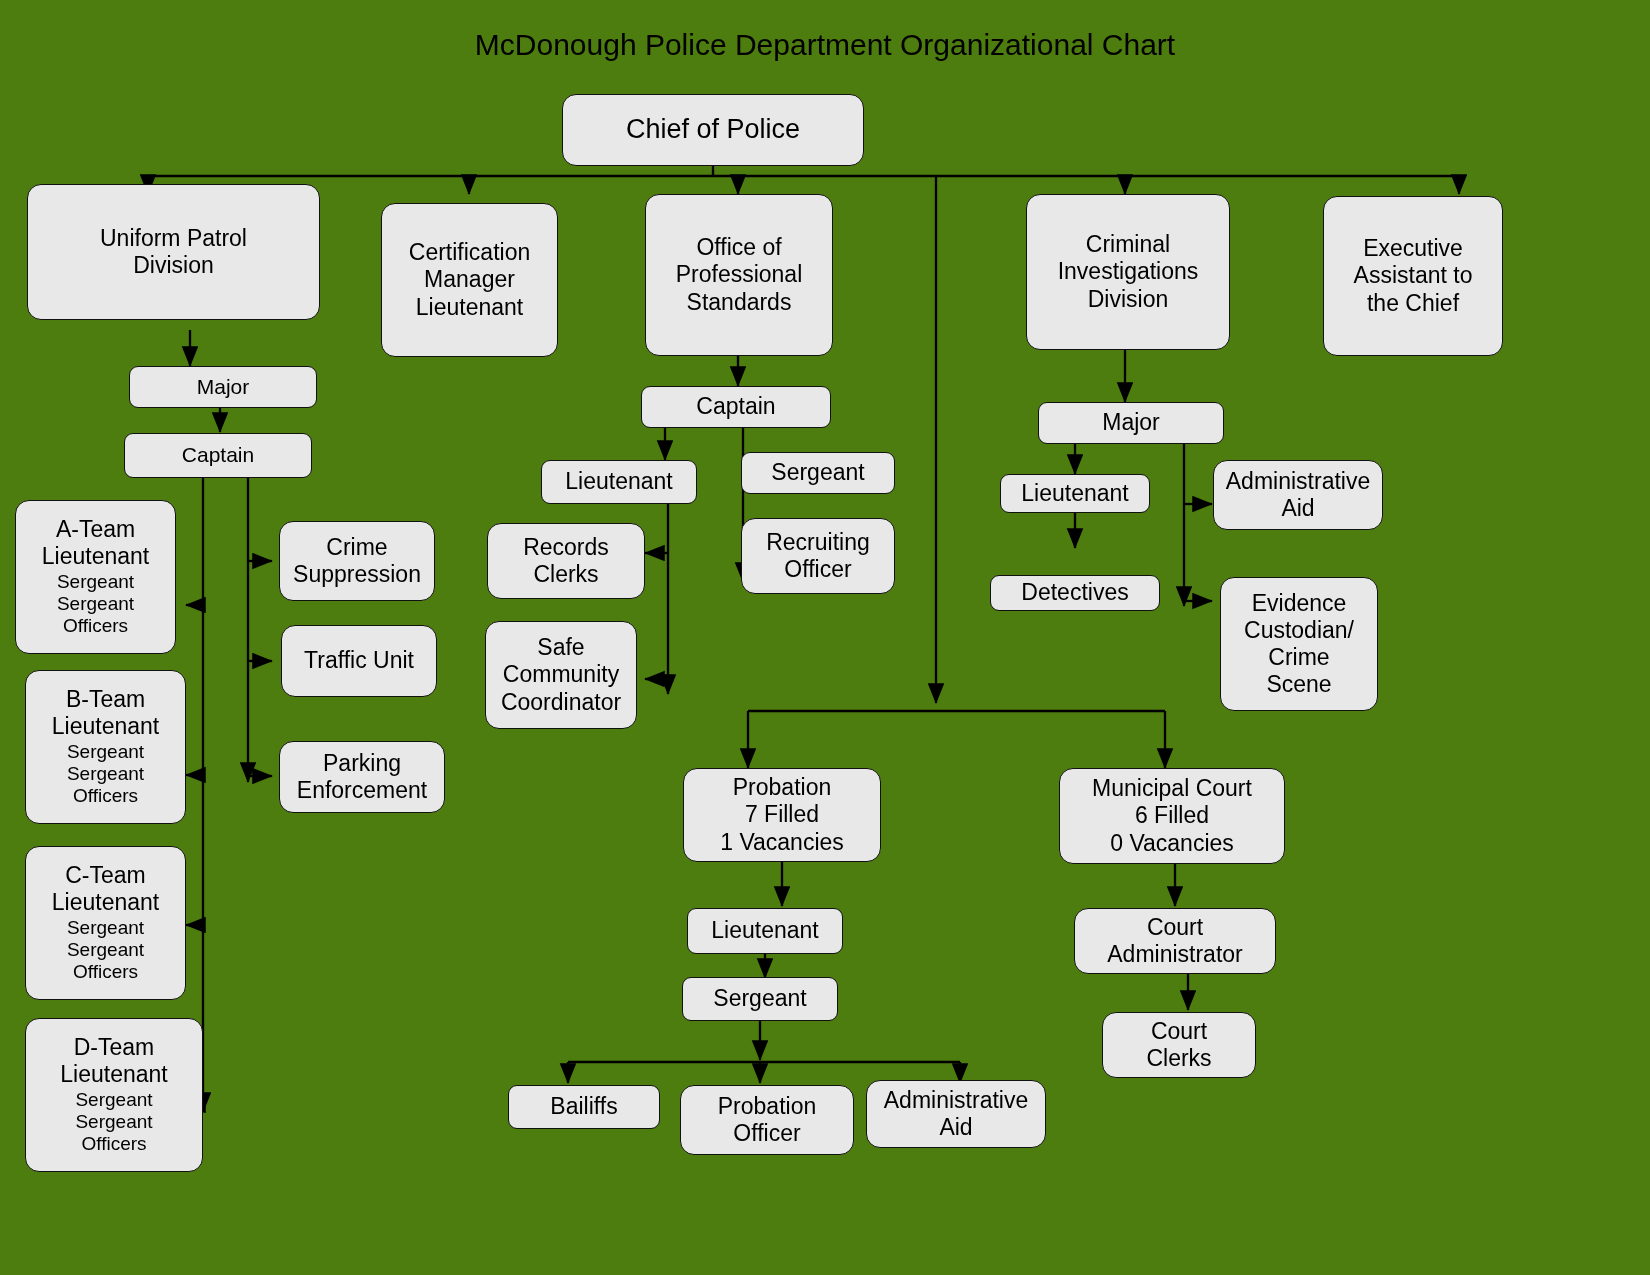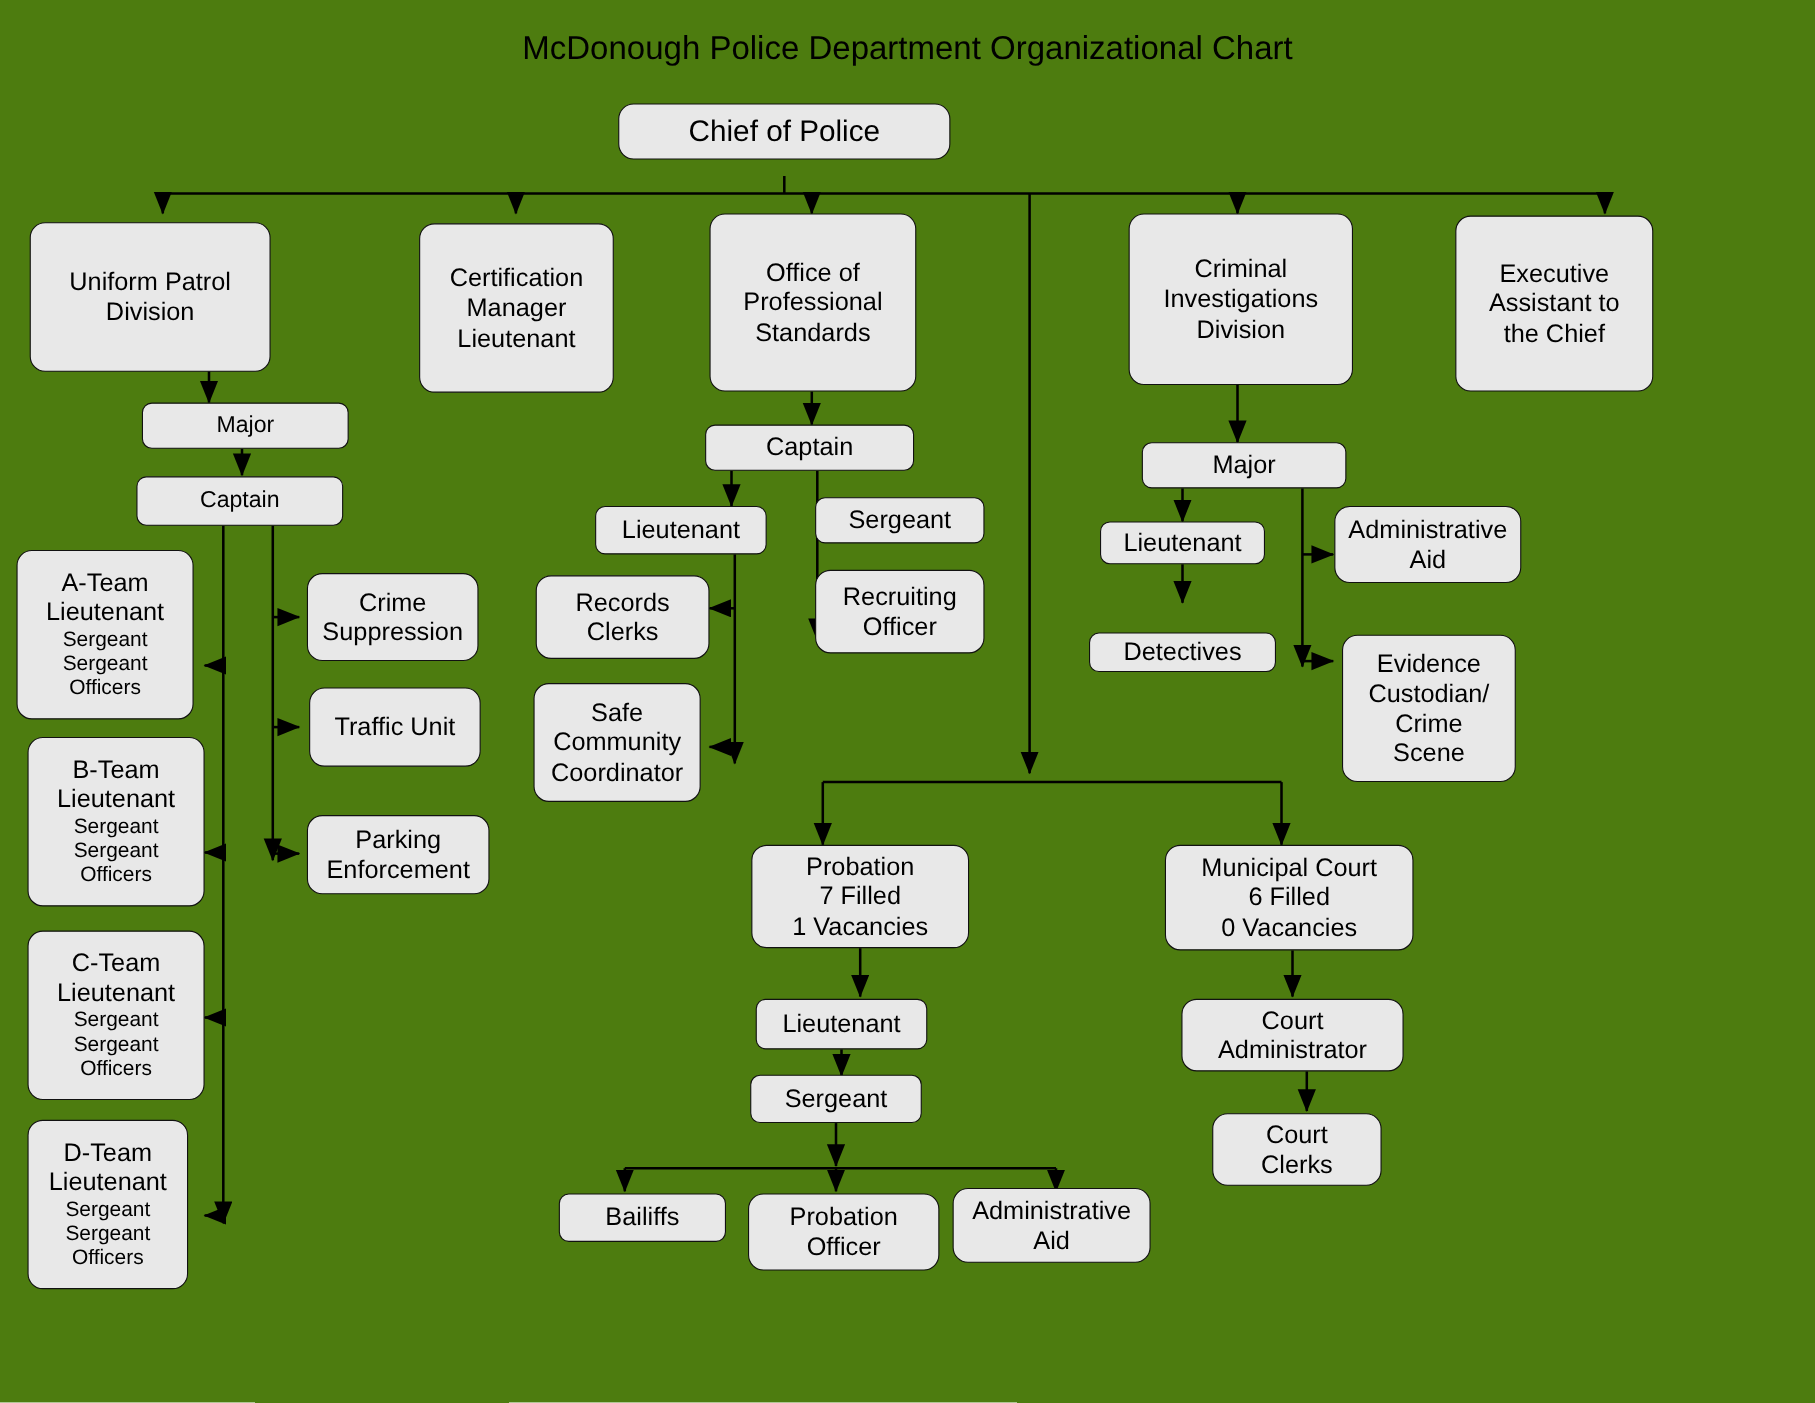--- a/index.html
+++ b/index.html
@@ -131,25 +131,25 @@
       <path d="M568,1062 L960,1062"></path>
       <path d="M568,1062 L568,1083" marker-end="url(#ah)"></path>
       <path d="M760,1062 L760,1083" marker-end="url(#ah)"></path>
       <path d="M960,1062 L960,1083" marker-end="url(#ah)"></path>
 
       <path d="M1175,864 L1175,906" marker-end="url(#ah)"></path>
       <path d="M1188,974 L1188,1010" marker-end="url(#ah)"></path>
     </g>
   </svg>
 
-  <div class="node s19" style="left:562px; top:94px; width:302px; height:51px;">
+  <div class="node s19" style="left:562px; top:94px; width:302px; height:72px;">
     <span class="ln">Chief of Police</span>
   </div>
 
-  <div class="node s16" style="left:27px; top:202px; width:219px; height:136px;">
+  <div class="node s16" style="left:27px; top:184px; width:293px; height:136px;">
     <span class="ln">Uniform Patrol</span>
     <span class="ln">Division</span>
   </div>
 
   <div class="node s16" style="left:381px; top:203px; width:177px; height:154px;">
     <span class="ln">Certification</span>
     <span class="ln">Manager</span>
     <span class="ln">Lieutenant</span>
   </div>
 
@@ -196,21 +196,21 @@
   </div>
 
   <div class="node" style="left:25px; top:846px; width:161px; height:154px;">
     <span class="ln s16">C-Team</span>
     <span class="ln s16">Lieutenant</span>
     <span class="ln sm">Sergeant</span>
     <span class="ln sm">Sergeant</span>
     <span class="ln sm">Officers</span>
   </div>
 
-  <div class="node" style="left:25px; top:1018px; width:146px; height:154px;">
+  <div class="node" style="left:25px; top:1018px; width:178px; height:154px;">
     <span class="ln s16">D-Team</span>
     <span class="ln s16">Lieutenant</span>
     <span class="ln sm">Sergeant</span>
     <span class="ln sm">Sergeant</span>
     <span class="ln sm">Officers</span>
   </div>
 
   <div class="node s16" style="left:279px; top:521px; width:156px; height:80px;">
     <span class="ln">Crime</span>
     <span class="ln">Suppression</span>

